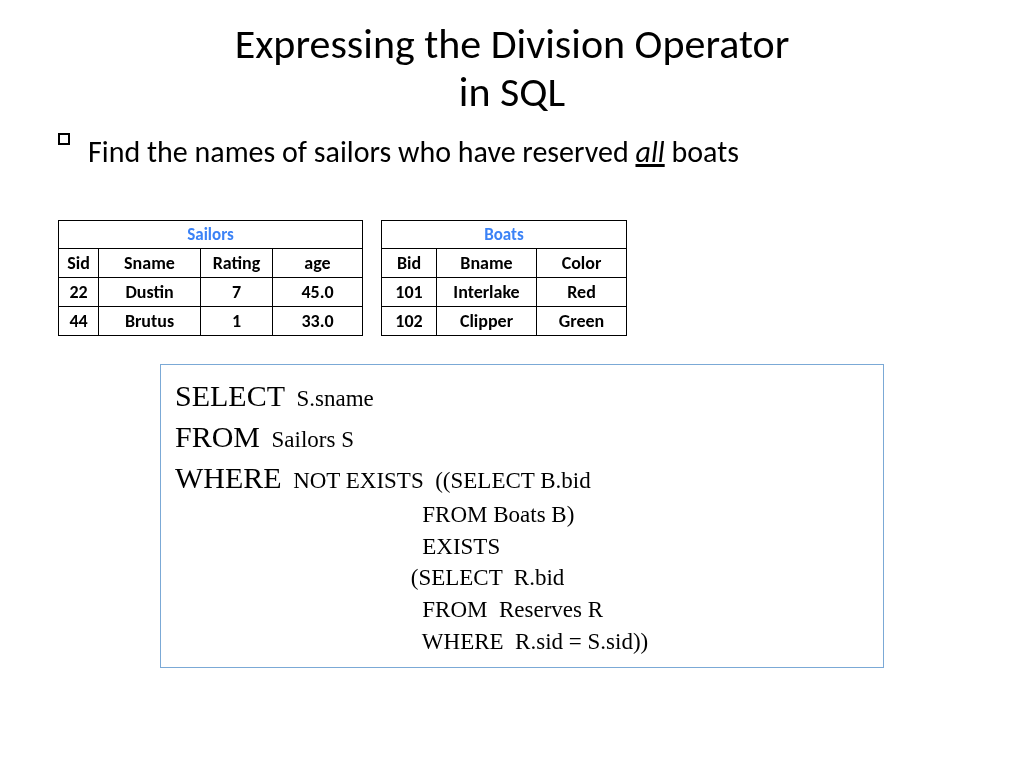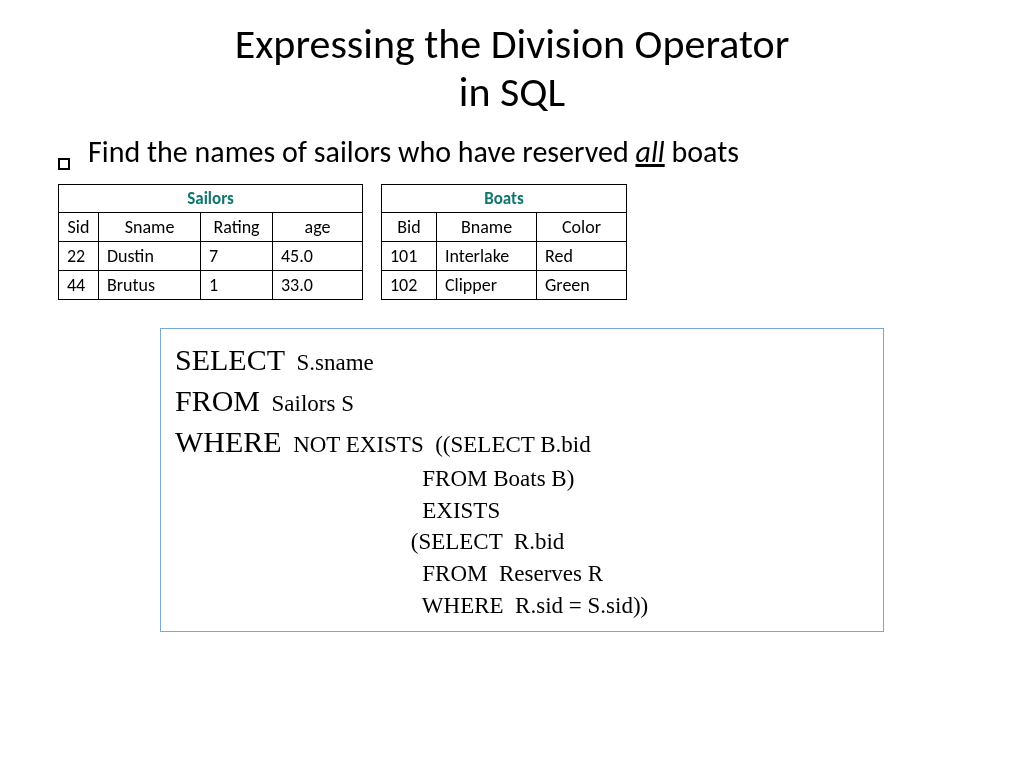--- a/index.html
+++ b/index.html
@@ -17,21 +17,21 @@
   }
   h1 {
     font-size: 42px;
     font-weight: 400;
     text-align: center;
     margin: 0 0 16px 0;
     line-height: 1.15;
   }
   .bullet-row {
     display: flex;
-    align-items: flex-end;
+    align-items: flex-start;
     font-size: 30px;
     margin: 0 0 14px 8px;
   }
   .bullet-row .sq {
     display: inline-block;
     width: 12px;
     height: 12px;
     border: 2px solid #000;
     margin-right: 18px;
   }
@@ -43,32 +43,33 @@
     margin-left: 8px;
     margin-bottom: 28px;
   }
   table {
     border-collapse: collapse;
     font-size: 18px;
   }
   caption {
     border: 1px solid #000;
     border-bottom: none;
-    color: #0f766e;
+    color: #3b82f6;
     font-weight: 700;
     padding: 3px 0;
     font-size: 17px;
+    margin-top: 36px;
   }
   th, td {
     border: 1px solid #000;
     padding: 3px 8px;
-    text-align: left;
-    font-weight: 400;
+    text-align: center;
+    font-weight: 700;
   }
-  th { font-weight: 400; text-align: center; }
+  th { font-weight: 700; }
   .t-sailors th:nth-child(1), .t-sailors td:nth-child(1){ width:40px;}
   .t-sailors th:nth-child(2), .t-sailors td:nth-child(2){ width:102px;}
   .t-sailors th:nth-child(3), .t-sailors td:nth-child(3){ width:72px;}
   .t-sailors th:nth-child(4), .t-sailors td:nth-child(4){ width:90px;}
   .t-reserves th:nth-child(1), .t-reserves td:nth-child(1){ width:55px;}
   .t-reserves th:nth-child(2), .t-reserves td:nth-child(2){ width:80px;}
   .t-reserves th:nth-child(3), .t-reserves td:nth-child(3){ width:120px;}
   .t-boats th:nth-child(1), .t-boats td:nth-child(1){ width:55px;}
   .t-boats th:nth-child(2), .t-boats td:nth-child(2){ width:100px;}
   .t-boats th:nth-child(3), .t-boats td:nth-child(3){ width:90px;}

